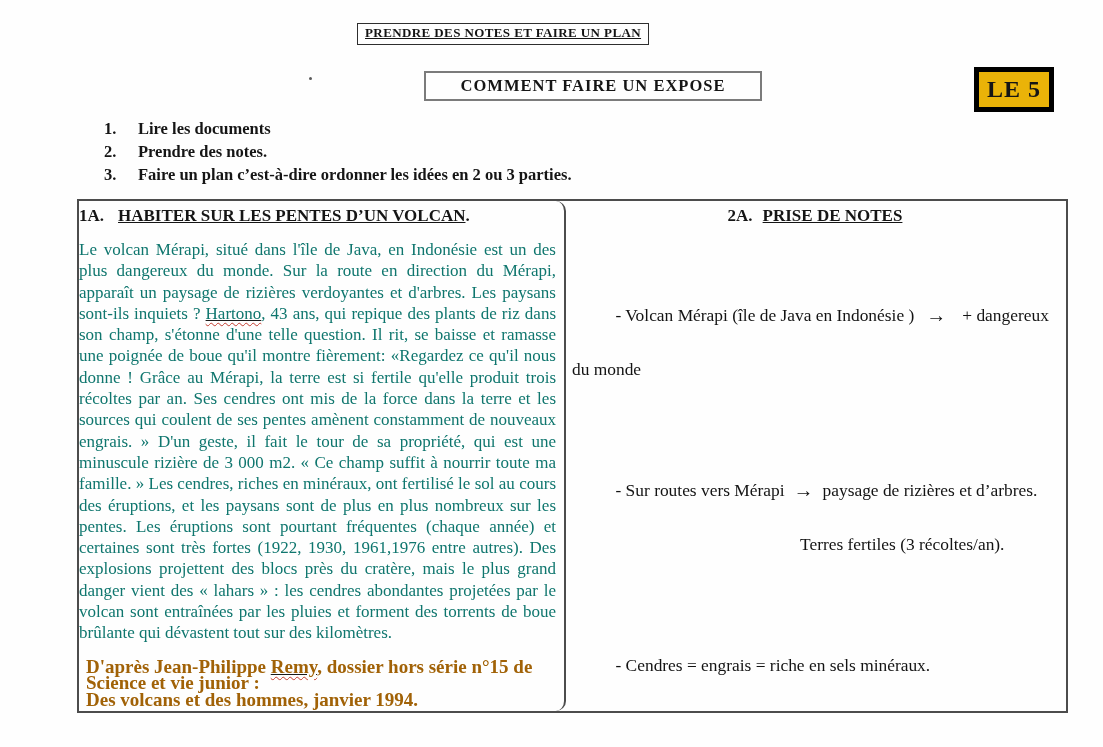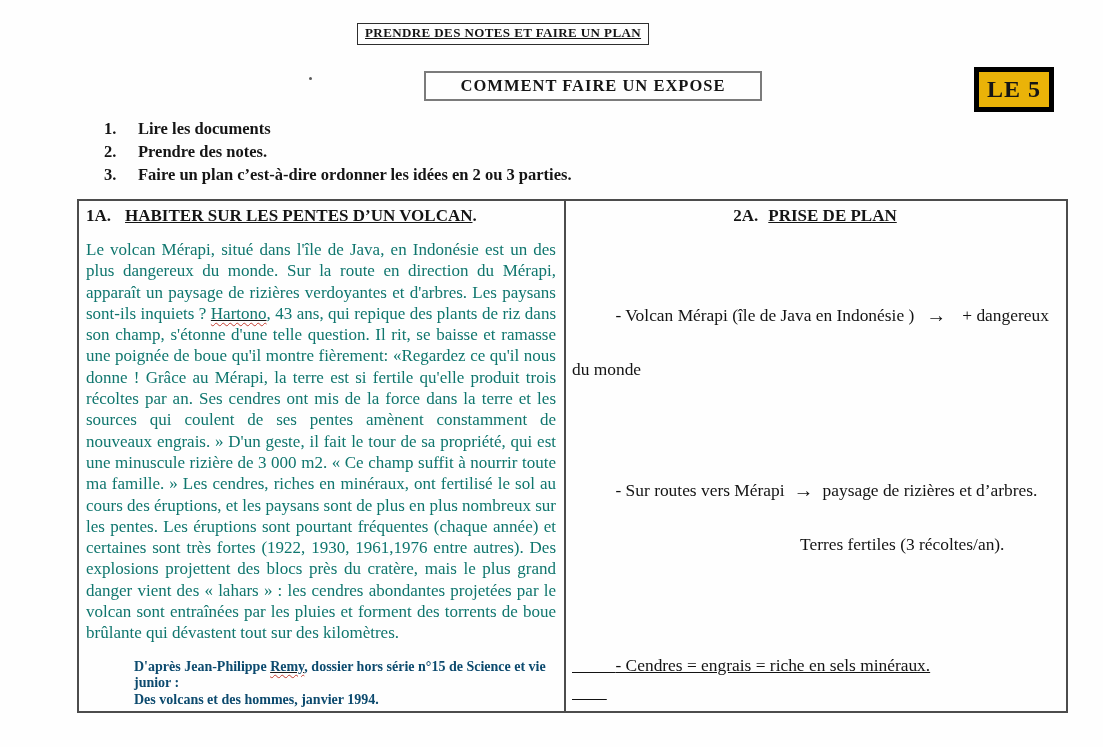--- a/index.html
+++ b/index.html
@@ -76,21 +76,22 @@
     left: 77px; top: 199px;
     width: 991px; height: 514px;
     border: 2px solid #4c4c4c;
     display: flex;
     background: #fefefe;
   }
   .cell-left {
     width: 487px;
     border-right: 2px solid #4c4c4c;
     position: relative;
-    padding: 5px 8px 5px 7px;
+    padding: 5px 8px 5px 0;
+    border-radius: 10px;
   }
   .cell-right {
     flex: 1;
     position: relative;
     padding: 4px 8px 4px 6px;
   }
 
   .cell-header { font-weight: bold; font-size: 17px; white-space: nowrap; }
   .cell-header .hnum { margin-right: 14px; }
   .cell-header .u { text-decoration: underline; }
@@ -111,36 +112,35 @@
   .misspelled .wavy {
     text-decoration: underline wavy #c23b2e;
     text-decoration-thickness: 1px;
     text-underline-offset: 3px;
   }
 
   .citation {
     position: absolute;
     left: 7px; right: 10px; bottom: 3px;
     font-weight: bold;
-    font-size: 14px;
+    font-size: 19px;
     line-height: 16.5px;
-    color: #0c4a6e;
-    margin-left: 48px;
+    color: #a16207;
   }
 
   
   .notes {
     margin-top: 49px;
     font-size: 17.4px;
     color: #131313;
   }
   .note { line-height: 27px; white-space: pre-wrap; }
   .note-n1 { margin-bottom: 13px; }
   .note-n2 { margin-bottom: 13px; }
-  .note-n3 { margin-bottom: 11px; text-decoration: underline; }
+  .note-n3 { margin-bottom: 11px; }
   .note-n4 { margin-bottom: 10px; }
   .arrow {
     font-size: 20px;
     vertical-align: -1px;
     display: inline-block;
   }
   .arrow-a1 { margin: 0 16px 0 12px; }
   .arrow-a2 { margin: 0 9px 0 9px; }
   .indent-terres { padding-left: 228px; }
 </style>
@@ -190,21 +190,21 @@
       <div class="citation">
         <div>
           <span>D'après Jean-Philippe </span><span class="misspelled"><span class="wavy">Remy</span></span><span>, dossier hors série n°15 de Science et vie junior :</span>
         </div>
         <div>Des volcans et des hommes, janvier 1994.</div>
       </div>
     </div>
 
     <div class="cell-right">
       <div class="cell-header">
-        <span class="hnum">2A.</span><span class="u">PRISE DE PLAN</span>
+        <span class="hnum">2A.</span><span class="u">PRISE DE NOTES</span>
       </div>
 
       <div class="notes">
 
         <div class="note note-n1">
           <span>- Volcan Mérapi (île de Java en Indonésie )</span><span class="arrow arrow-a1">→</span><span>+ dangereux</span>
           <div>du monde</div>
         </div>
 
         <div class="note note-n2">

